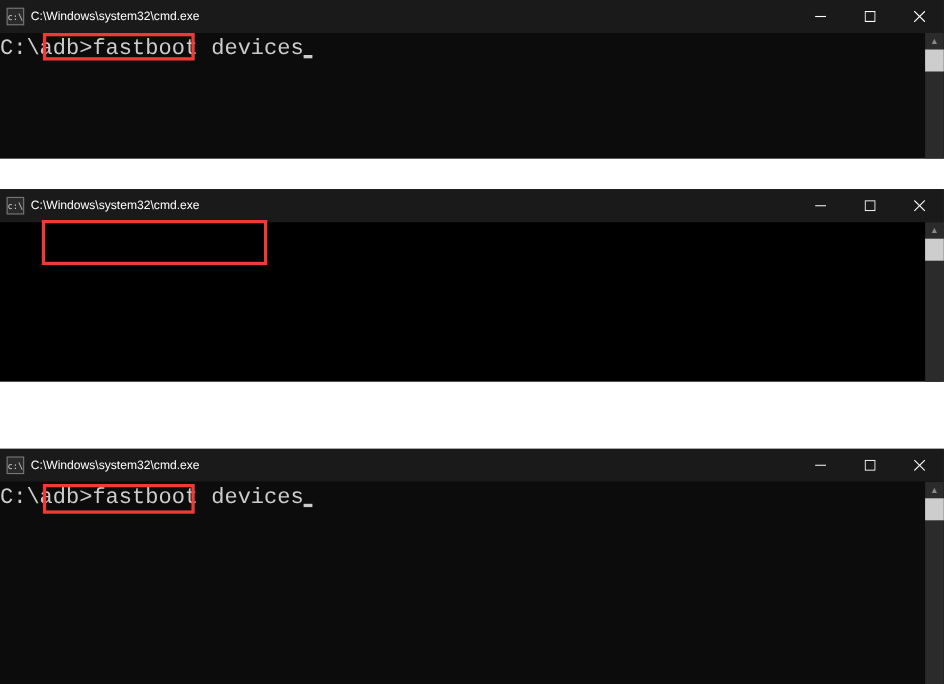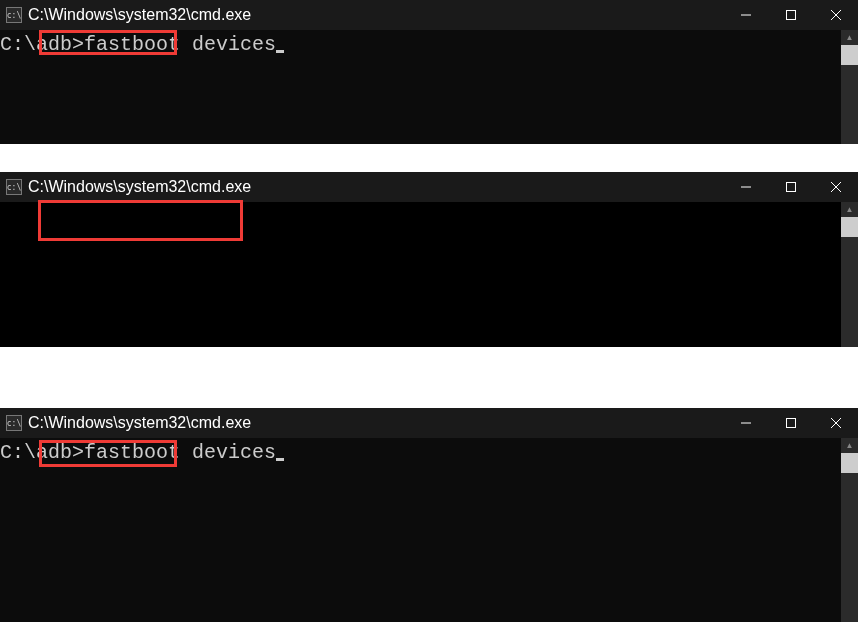--- a/index.html
+++ b/index.html
@@ -36,21 +36,21 @@
       border: 1px solid #777;
       font-size: 8px;
       color: #ccc;
       display: flex;
       align-items: center;
       justify-content: center;
       font-family: monospace;
     }
     .title-text {
       color: #ffffff;
-      font-size: 16px;
+      font-size: 11px;
     }
     .window-controls {
       display: flex;
       height: 100%;
     }
     .win-btn {
       width: 45px;
       height: 100%;
       display: flex;
       align-items: center;

